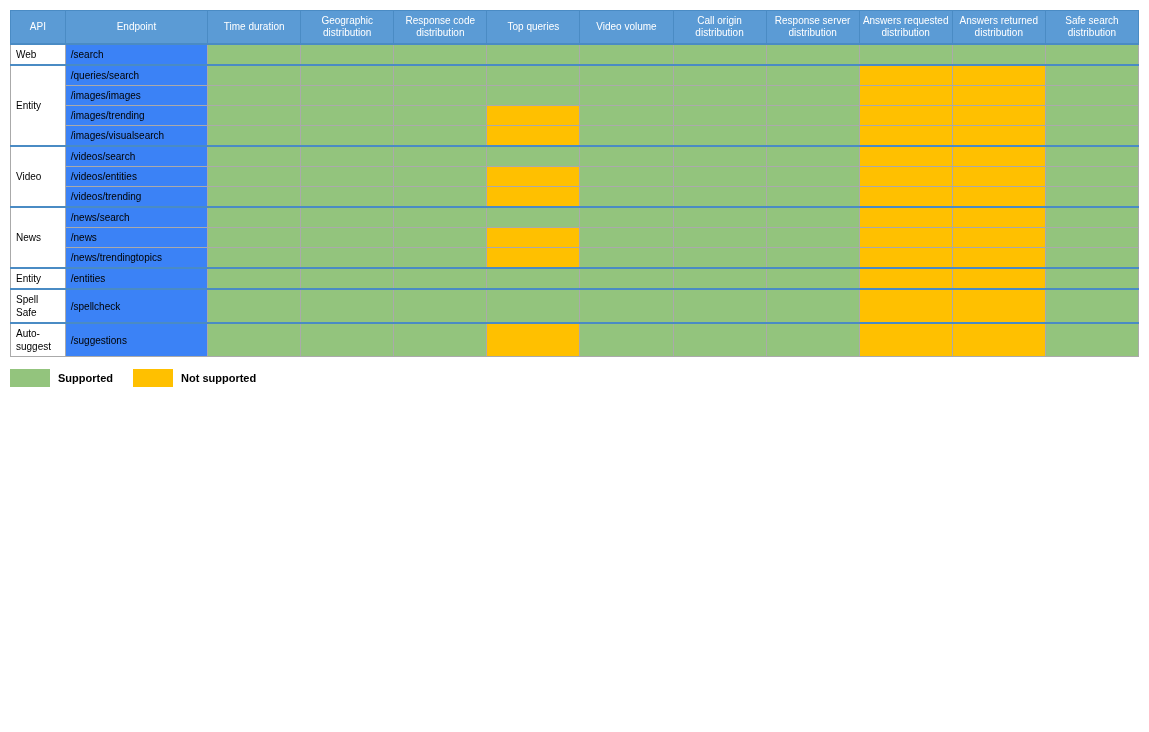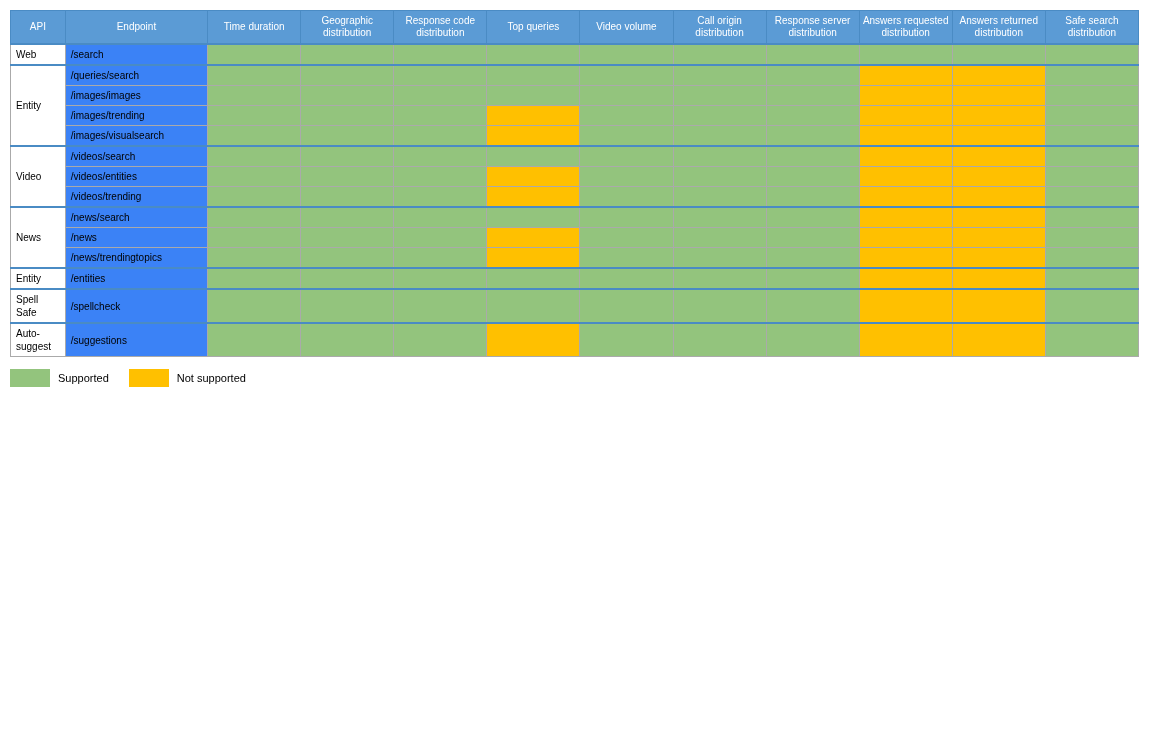--- a/index.html
+++ b/index.html
@@ -49,21 +49,21 @@
     }
     
     .not-supported {
       background-color: #ffc000;
     }
     
     .group-header td {
       border-top: 2px solid #4a8bc4;
     }
 
-    .legend { display: flex; align-items: center; margin-top: 12px; gap: 20px; }
+    .legend { display: flex; align-items: center; margin-top: 12px; gap: 20px; font-weight: bold; }
     .legend-item { display: flex; align-items: center; gap: 8px; font-size: 11px; }
     .legend-box { width: 40px; height: 18px; display: inline-block; }
     .legend-green { background-color: #93c47d; }
     .legend-orange { background-color: #ffc000; }
   </style>
 </head>
 <body>
 
 <div class="table-container">
   <table>

